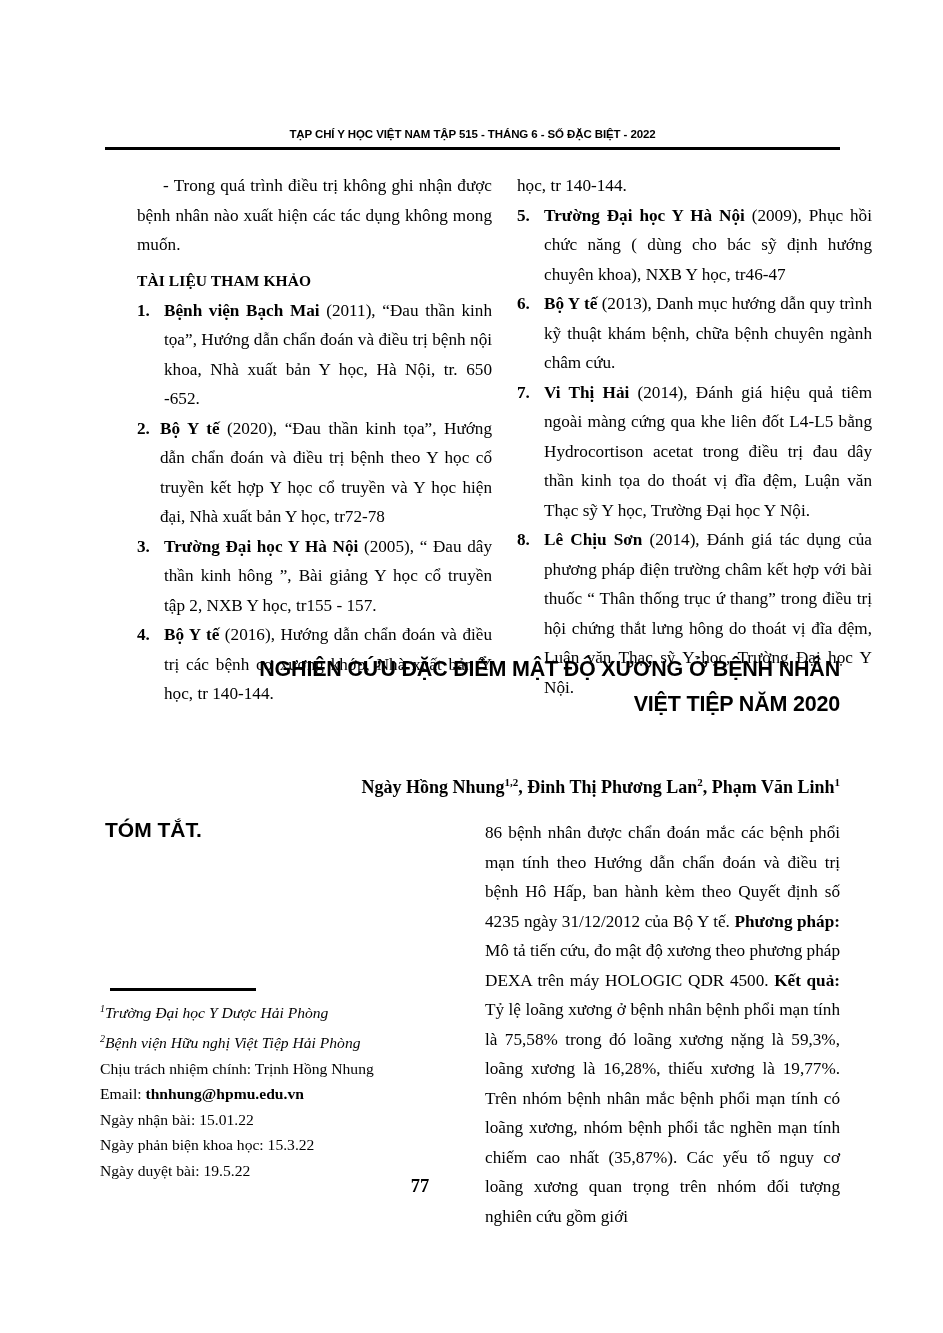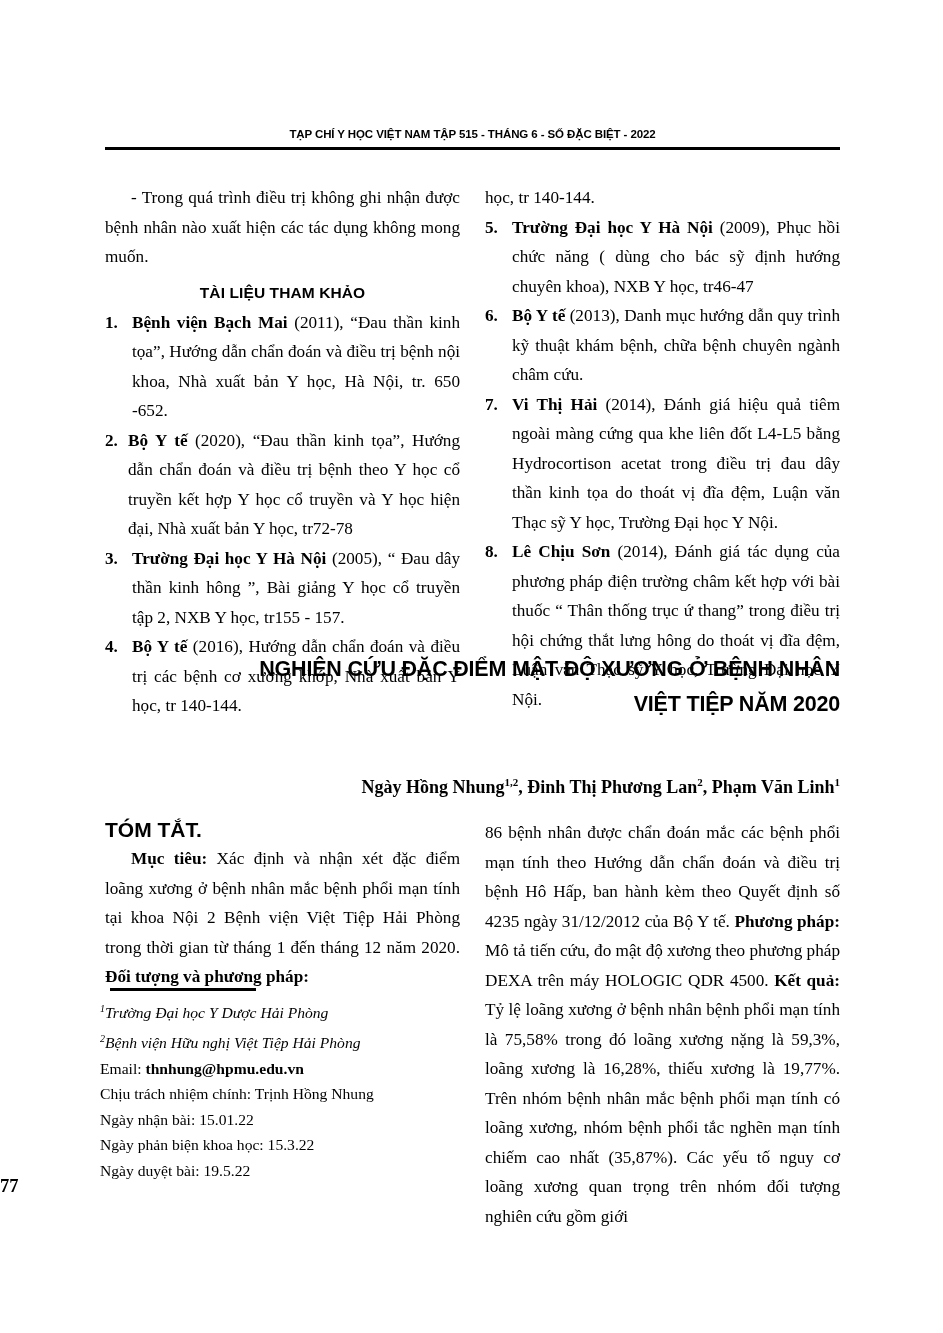--- a/index.html
+++ b/index.html
@@ -47,43 +47,43 @@
   
   .ref-cols {
     position: absolute;
     left: 105px;
     top: 167px;
     width: 735px;
     height: 460px;
   }
   .col {
     position: absolute;
-    top: 16px;
+    top: 4px;
     width: 355px;
+    margin-left: 32px;
   }
   .col-left  { left: 0; }
   .col-right { left: 380px; }
 
   p.body {
     margin: 0 0 0 0;
     font-size: 17.2px;
     line-height: 29.5px;
     text-align: justify;
     text-justify: inter-word;
   }
   p.body.indent { text-indent: 26px; }
 
   h2.section-head {
     margin: 7px 0 1px 0;
-    font-family: Liberation Sans, sans-serif;
+    font-family: Liberation Serif, serif;
     font-size: 15.5px;
     font-weight: bold;
     line-height: 28px;
     letter-spacing: 0.1px;
-    text-align: center;
   }
 
   ol.reflist {
     margin: 0;
     padding: 0;
     list-style: none;
     counter-reset: refnum;
   }
   ol.reflist li {
     position: relative;
@@ -169,21 +169,21 @@
   .footnote sup { font-size: 10px; vertical-align: super; font-style: italic; }
   .footnote .email-label { }
   .footnote .email-val { font-weight: bold; }
 
   
   .page-number {
     position: absolute;
     left: 0;
     top: 1176px;
     width: 840px;
-    text-align: left;
+    text-align: center;
     font-size: 18.5px;
     font-weight: bold;
   }
 </style>
 </head>
 <body>
 
 <div class="page">
 
   <div class="running-head">TẠP CHÍ Y HỌC VIỆT NAM TẬP 515 - THÁNG 6 - SỐ ĐẶC BIỆT - 2022</div>
@@ -236,33 +236,32 @@
 
   <div class="article-title">
     <div>NGHIÊN CỨU ĐẶC ĐIỂM MẬT ĐỘ XƯƠNG Ở BỆNH NHÂN</div>
     <div>VIỆT TIỆP NĂM 2020</div>
   </div>
 
   <div class="authors"><span>Ngày Hồng Nhung</span><sup>1,2</sup>, <span>Đinh Thị Phương Lan</span><sup>2</sup>, <span>Phạm Văn Linh</span><sup>1</sup></div>
 
   <div class="abs-left">
     <h3 class="abs-head"><span>TÓM TẮT</span><span>.</span></h3>
-    <p class="body indent"><span class="bold">Mục tiêu:</span><span> Xác định và nhận xét đặc điểm loãng xương ở bệnh nhân mắc bệnh phổi mạn tính tại khoa Nội 2 Bệnh viện Việt Tiệp Hải Phòng trong thời gian từ tháng 1 đến tháng 12 năm 2020. </span><span class="bold">Đối tượng và phương pháp:</span></p>
   </div>
 
   <div class="abs-right">
     <p class="body"><span> 86 bệnh nhân được chẩn đoán mắc các bệnh phổi mạn tính theo Hướng dẫn chẩn đoán và điều trị bệnh Hô Hấp, ban hành kèm theo Quyết định số 4235 ngày 31/12/2012 của Bộ Y tế. </span><span class="bold">Phương pháp:</span><span> Mô tả tiến cứu, đo mật độ xương theo phương pháp DEXA trên máy HOLOGIC QDR 4500. </span><span class="bold">Kết quả:</span><span> Tỷ lệ loãng xương ở bệnh nhân bệnh phổi mạn tính là 75,58% trong đó loãng xương nặng là 59,3%, loãng xương là 16,28%, thiếu xương là 19,77%. Trên nhóm bệnh nhân mắc bệnh phổi mạn tính có loãng xương, nhóm bệnh phổi tắc nghẽn mạn tính chiếm cao nhất (35,87%). Các yếu tố nguy cơ loãng xương quan trọng trên nhóm đối tượng nghiên cứu gồm giới</span></p>
   </div>
 
   <div class="footnote-rule"></div>
   <div class="footnote">
     <div class="aff"><sup>1</sup><span>Trường Đại học Y Dược Hải Phòng</span></div>
     <div class="aff"><sup>2</sup><span>Bệnh viện Hữu nghị Việt Tiệp Hải Phòng</span></div>
+    <div>Chịu trách nhiệm chính: Trịnh Hồng Nhung</div>
     <div><span class="email-label">Email: </span><span class="email-val">thnhung@hpmu.edu.vn</span></div>
-    <div>Chịu trách nhiệm chính: Trịnh Hồng Nhung</div>
     <div>Ngày nhận bài: 15.01.22</div>
     <div>Ngày phản biện khoa học: 15.3.22</div>
     <div>Ngày duyệt bài: 19.5.22</div>
   </div>
 
   <div class="page-number">77</div>
 
 </div>
 
 </body></html>

